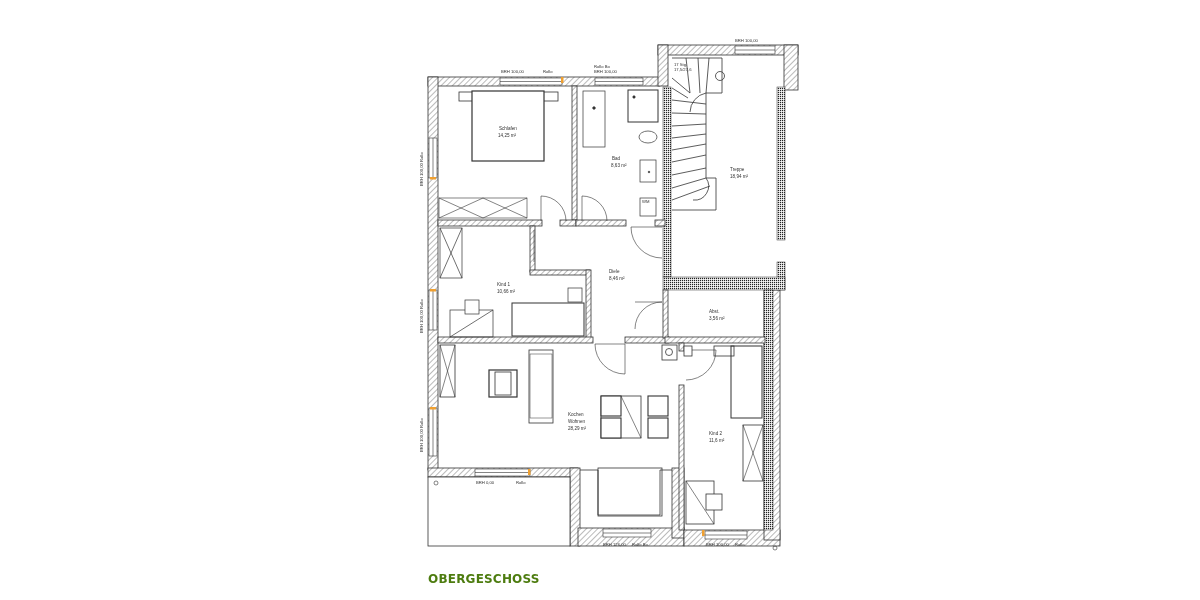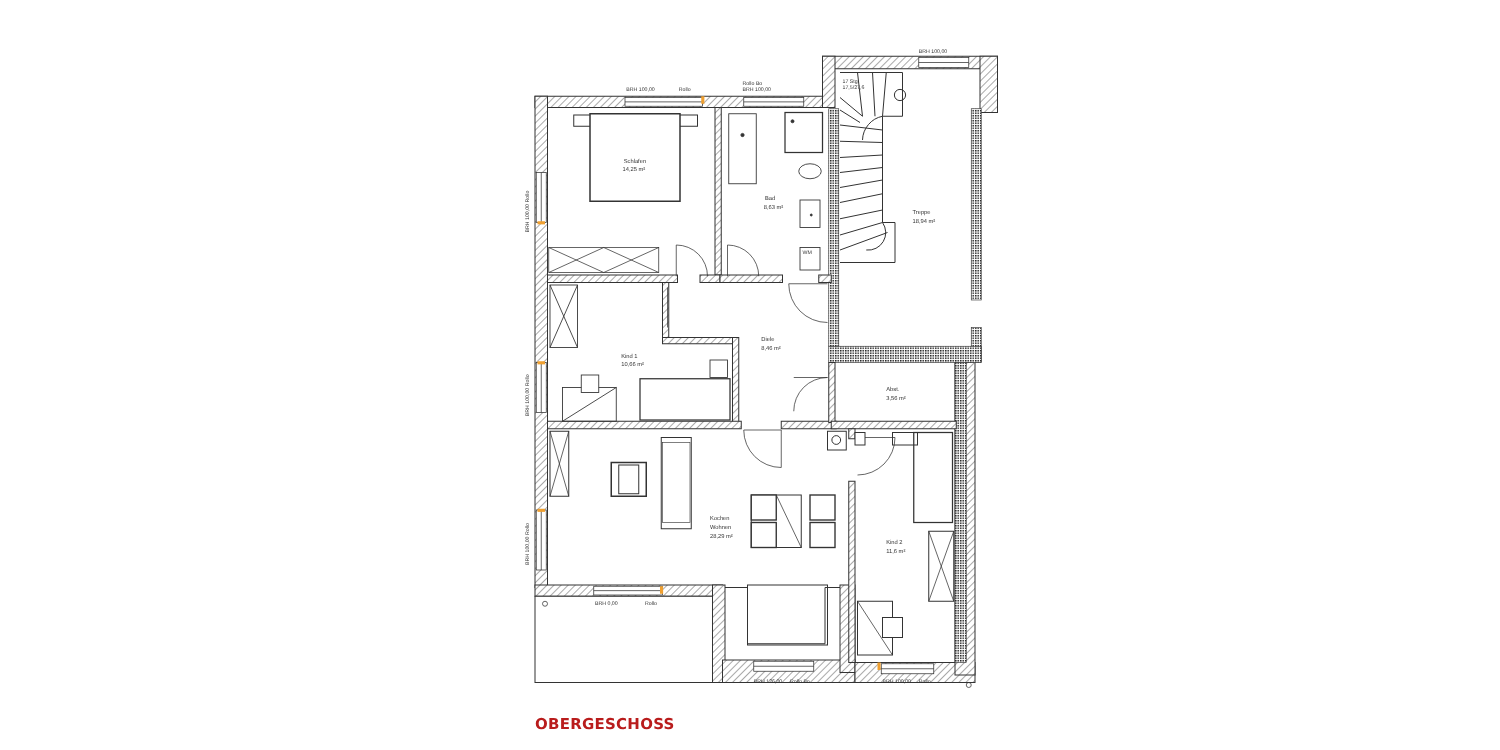--- a/index.html
+++ b/index.html
@@ -1,20 +1,20 @@
 <!DOCTYPE html>
 <html><head>
 <meta charset="utf-8">
 <style>
   html, body { margin: 0; padding: 0; background: #ffffff; }
   body { width: 1200px; height: 600px; position: relative; overflow: hidden; font-family: "Liberation Sans", sans-serif; }
   #plan { position: absolute; left: 0; top: 0; }
   .lbl { font-family: "Liberation Sans", sans-serif; font-size: 4.2px; fill: #333; }
   .room { font-family: "Liberation Sans", sans-serif; font-size: 4.6px; fill: #333; }
-  .title { position: absolute; left: 428px; top: 572px; font-family: "DejaVu Sans", sans-serif; font-weight: bold; font-size: 12px; color: #b91c1c; letter-spacing: 0.2px; }
+  .title { position: absolute; left: 428px; top: 572px; font-family: "DejaVu Sans", sans-serif; font-weight: bold; font-size: 12px; color: #4d7c0f; letter-spacing: 0.2px; }
 </style>
 </head>
 <body>
 
 <svg id="plan" width="1200" height="600" viewBox="0 0 1200 600" xmlns="http://www.w3.org/2000/svg">
   <defs>
     <pattern id="hatch" patternUnits="userSpaceOnUse" width="4" height="4" patternTransform="rotate(45)">
       <rect width="4" height="4" fill="#ffffff"></rect>
       <line x1="0" y1="0" x2="0" y2="4" stroke="#666" stroke-width="0.9"></line>
     </pattern>

